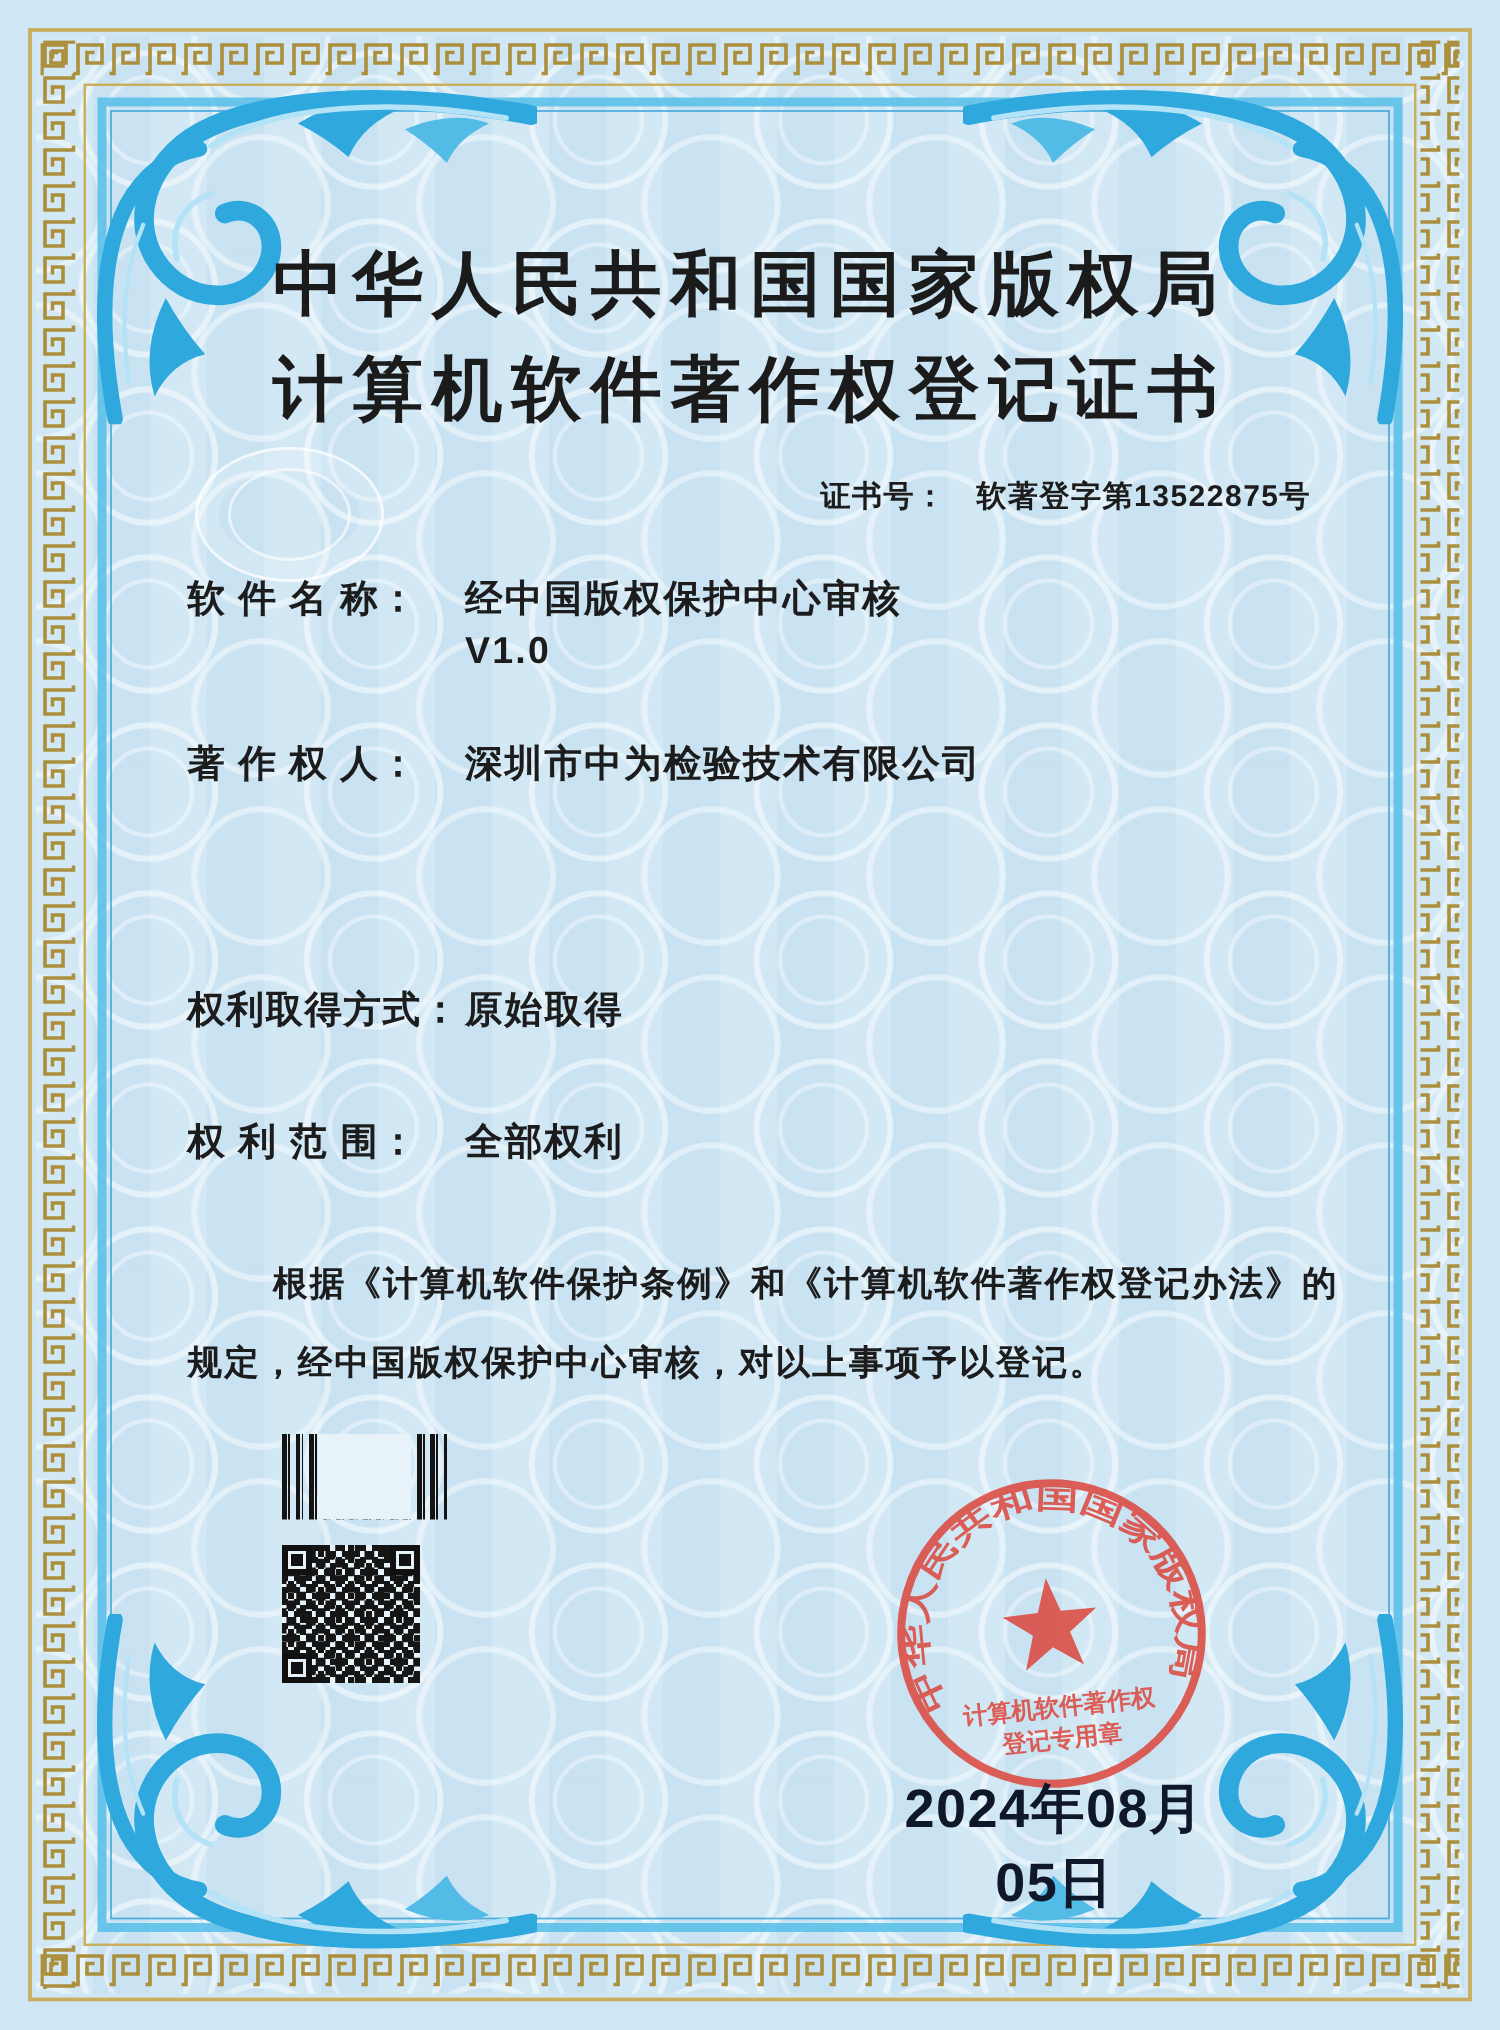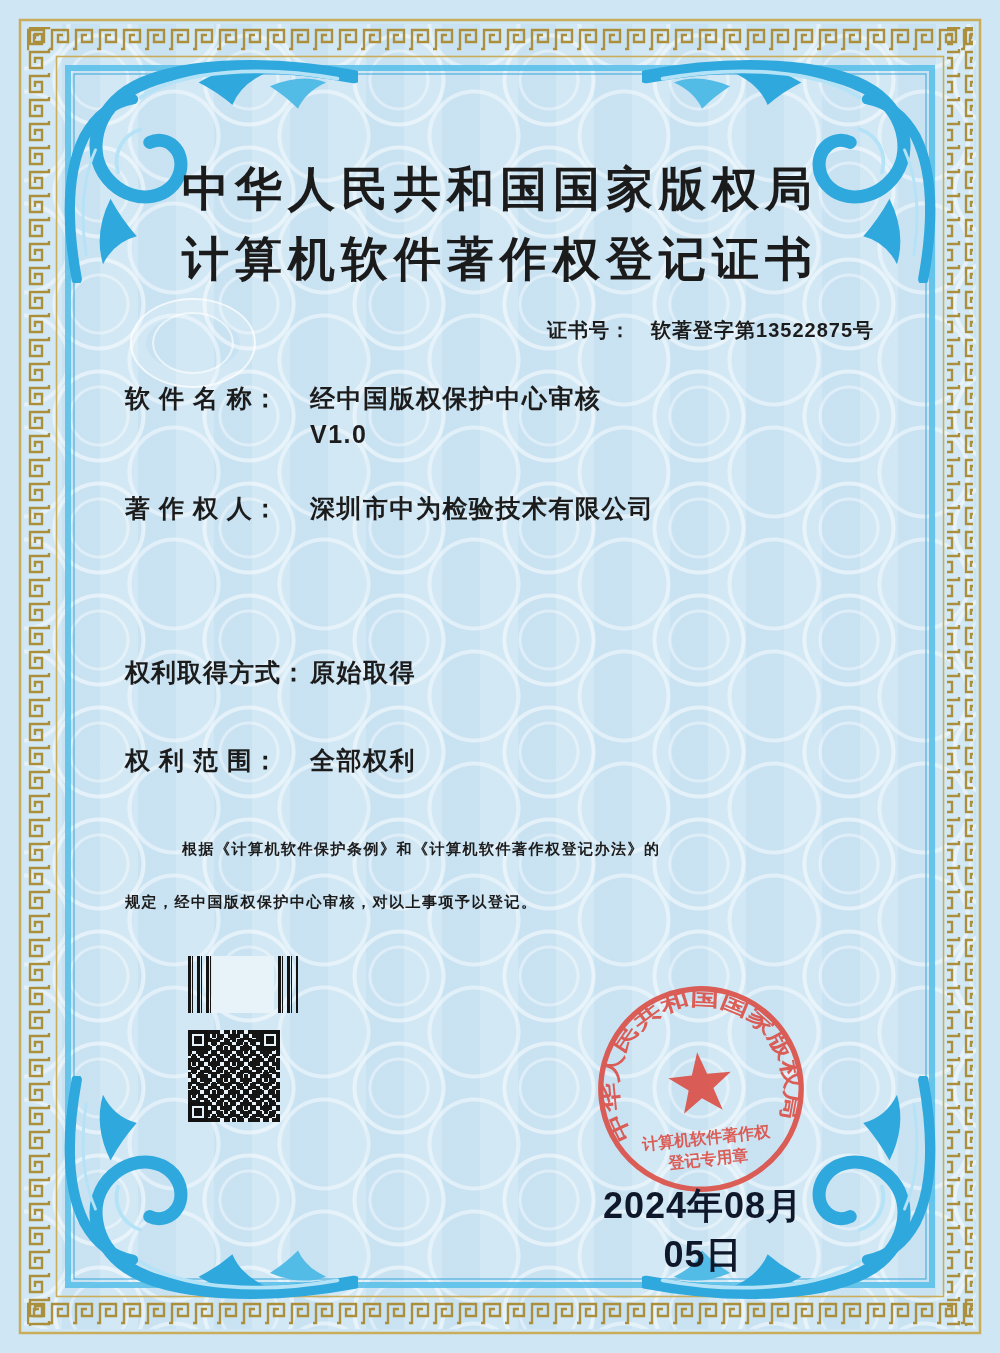--- a/index.html
+++ b/index.html
@@ -54,21 +54,21 @@
   .row{position:absolute;left:125px;right:110px;height:30px;font-size:25px;font-weight:bold;white-space:nowrap;}
   .row .lbl{position:absolute;left:0;letter-spacing:1px;}
   .row .val{position:absolute;left:185px;letter-spacing:1.5px;}
   .row.software{top:382px;}
   .row.version{top:420px;}
   .row.owner{top:492px;}
   .row.acq{top:656px;text-align:right;}
   .row.scope{top:716px;margin-top:28px;}
   .row.reg{top:774px;}
   .statement{
-    position:absolute;left:125px;width:760px;font-size:15px;font-weight:bold;
+    position:absolute;left:125px;width:760px;font-size:23px;font-weight:bold;
     letter-spacing:1.5px;white-space:nowrap;
   }
   .statement.s1{top:840px;text-indent:57px;}
   .statement.s2{top:893px;}
   
   .barcode{
     position:absolute;left:188px;top:956px;width:110px;height:57px;overflow:hidden;
     background:
       repeating-linear-gradient(90deg,#141414 0 3px,transparent 3px 4px,#141414 4px 5px,transparent 5px 9px,#141414 9px 12px,transparent 12px 13px,#141414 13px 14px,transparent 14px 18px);
   }

